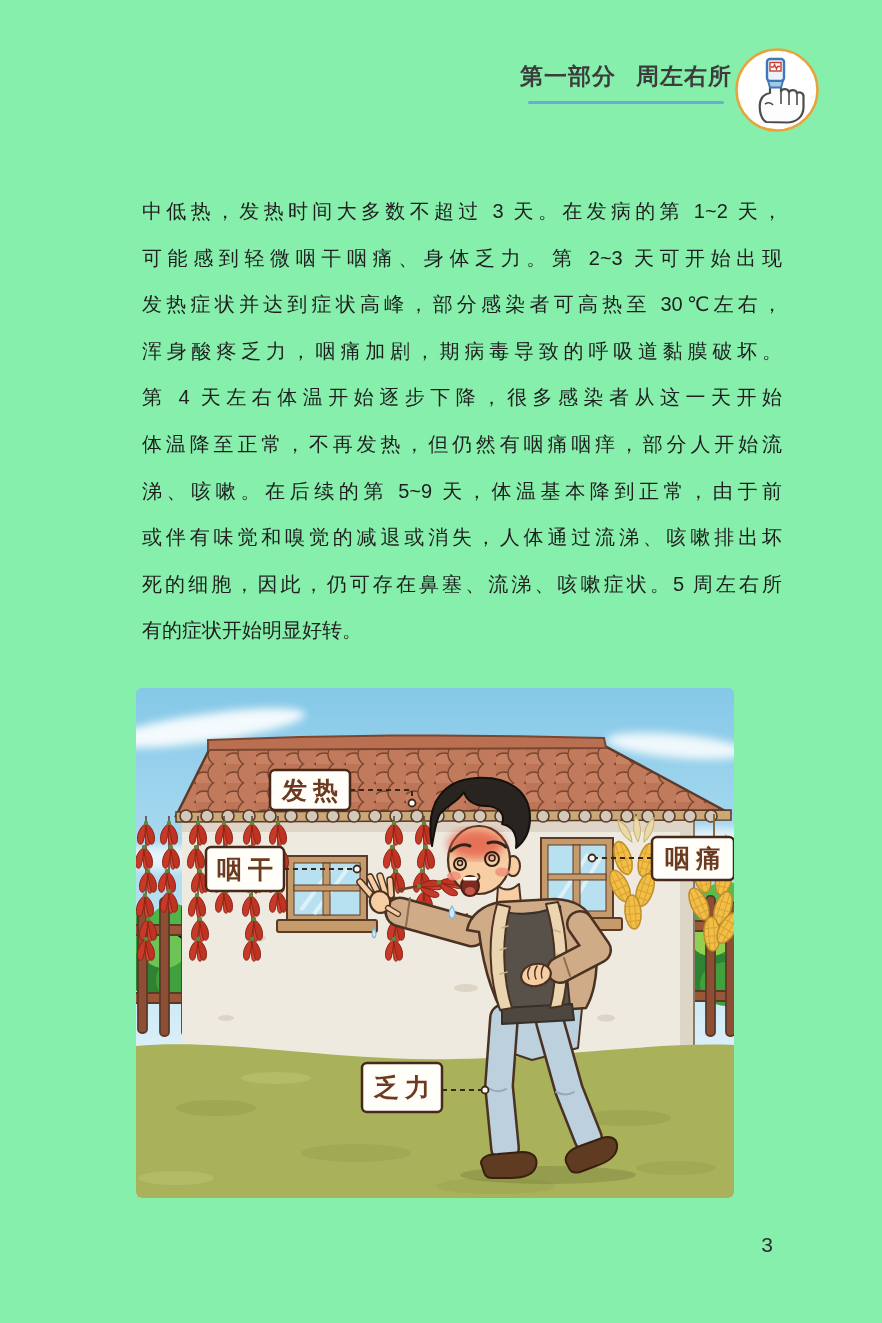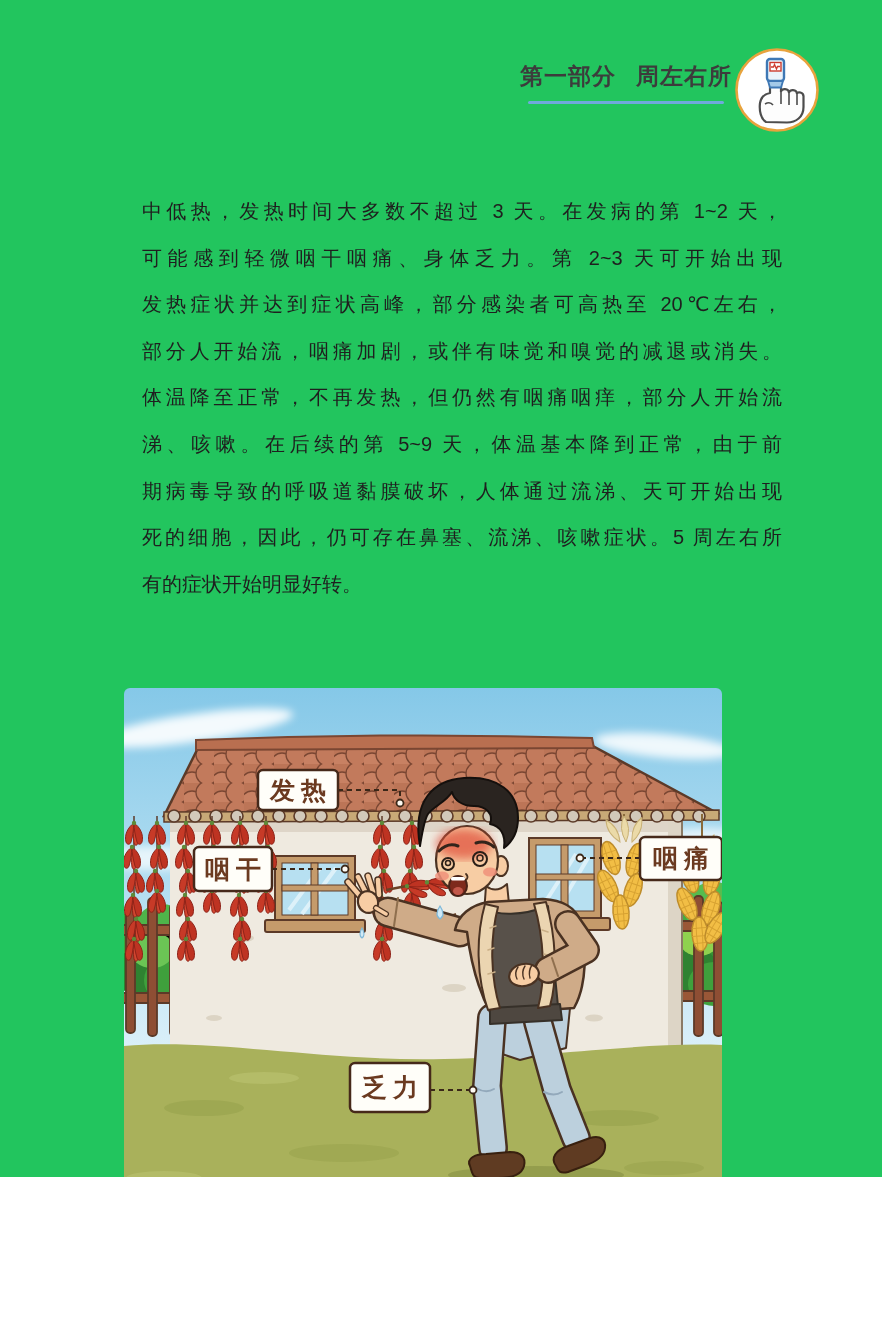--- a/index.html
+++ b/index.html
@@ -1,30 +1,30 @@
 <!DOCTYPE html>
 <html><head>
 <meta charset="utf-8">
 <style>
   html,body{margin:0;padding:0;background:#ffffff;}
-  .page{position:relative;width:882px;height:1177px;background:#22c55e;overflow:hidden;
+  .page{position:relative;width:882px;height:1323px;background:#86efac;overflow:hidden;
         font-family:"Liberation Sans","DejaVu Sans",sans-serif;}
   
   .part-head{position:absolute;left:528px;top:61px;width:196px;}
   .part-title{display:flex;justify-content:center;gap:20px;font-size:23px;font-weight:bold;
               color:#3c3c3c;letter-spacing:1px;white-space:nowrap;}
   .part-underline{margin-top:9px;height:3px;border-radius:2px;}
   .badge{position:absolute;left:734px;top:47px;width:86px;height:86px;}
   
   .article{position:absolute;left:142px;top:188px;width:640px;color:#1f1f1f;}
   .tline{font-size:20px;line-height:46.6px;height:46.6px;white-space:nowrap;
          text-align:justify;text-align-last:justify;color:#1f1f1f;}
   .tline:last-child{text-align-last:left;}
   
-  .figure{position:absolute;left:124px;top:688px;width:598px;height:510px;border-radius:6px;
+  .figure{position:absolute;left:136px;top:688px;width:598px;height:510px;border-radius:6px;
           overflow:hidden;}
   .figure svg{display:block;}
   .label-txt{font-family:"Liberation Serif","DejaVu Serif",serif;font-weight:bold;
              font-size:25px;letter-spacing:6px;}
   
   .folio{position:absolute;left:752px;top:1233px;width:30px;text-align:center;
          font-size:21px;color:#2e2e2e;}
 </style>
 </head>
 <body>
@@ -51,25 +51,26 @@
       <rect x="36" y="15.5" width="11" height="8.5" fill="#ffffff" stroke="#CC3B2E" stroke-width="1.4"></rect>
       <polyline points="37,20 39.5,20 40.5,17.5 42.5,22 43.5,19.5 46,19.5" stroke="#CC3B2E" stroke-width="1.3" fill="none"></polyline>
       <path d="M34,34 L49,34 L47,40.5 L36,40.5 Z" fill="#A3C9E8" stroke="#3E78B5" stroke-width="1.8"></path>
     </svg>
   </div>
 
   <div class="article">
 
   <div class="tline">中低热，发热时间大多数不超过 3 天。在发病的第 1~2 天，</div>
       <div class="tline">可能感到轻微咽干咽痛、身体乏力。第 2~3 天可开始出现</div>
-      <div class="tline">发热症状并达到症状高峰，部分感染者可高热至 20℃左右，</div>
-      <div class="tline">部分人开始流，咽痛加剧，或伴有味觉和嗅觉的减退或消失。</div>
+      <div class="tline">发热症状并达到症状高峰，部分感染者可高热至 30℃左右，</div>
+      <div class="tline">浑身酸疼乏力，咽痛加剧，期病毒导致的呼吸道黏膜破坏。</div>
+      <div class="tline">第 4 天左右体温开始逐步下降，很多感染者从这一天开始</div>
       <div class="tline">体温降至正常，不再发热，但仍然有咽痛咽痒，部分人开始流</div>
       <div class="tline">涕、咳嗽。在后续的第 5~9 天，体温基本降到正常，由于前</div>
-      <div class="tline">期病毒导致的呼吸道黏膜破坏，人体通过流涕、天可开始出现</div>
+      <div class="tline">或伴有味觉和嗅觉的减退或消失，人体通过流涕、咳嗽排出坏</div>
       <div class="tline">死的细胞，因此，仍可存在鼻塞、流涕、咳嗽症状。5 周左右所</div>
       <div class="tline">有的症状开始明显好转。</div>
     </div>
 
   <div class="figure">
     <svg width="598" height="510" viewBox="0 0 598 510">
       <defs>
         <linearGradient id="sky" x1="0" y1="0" x2="0" y2="1">
           <stop offset="0" stop-color="#85C8E8"></stop>
             <stop offset="0.5" stop-color="#BFE4F4"></stop>

